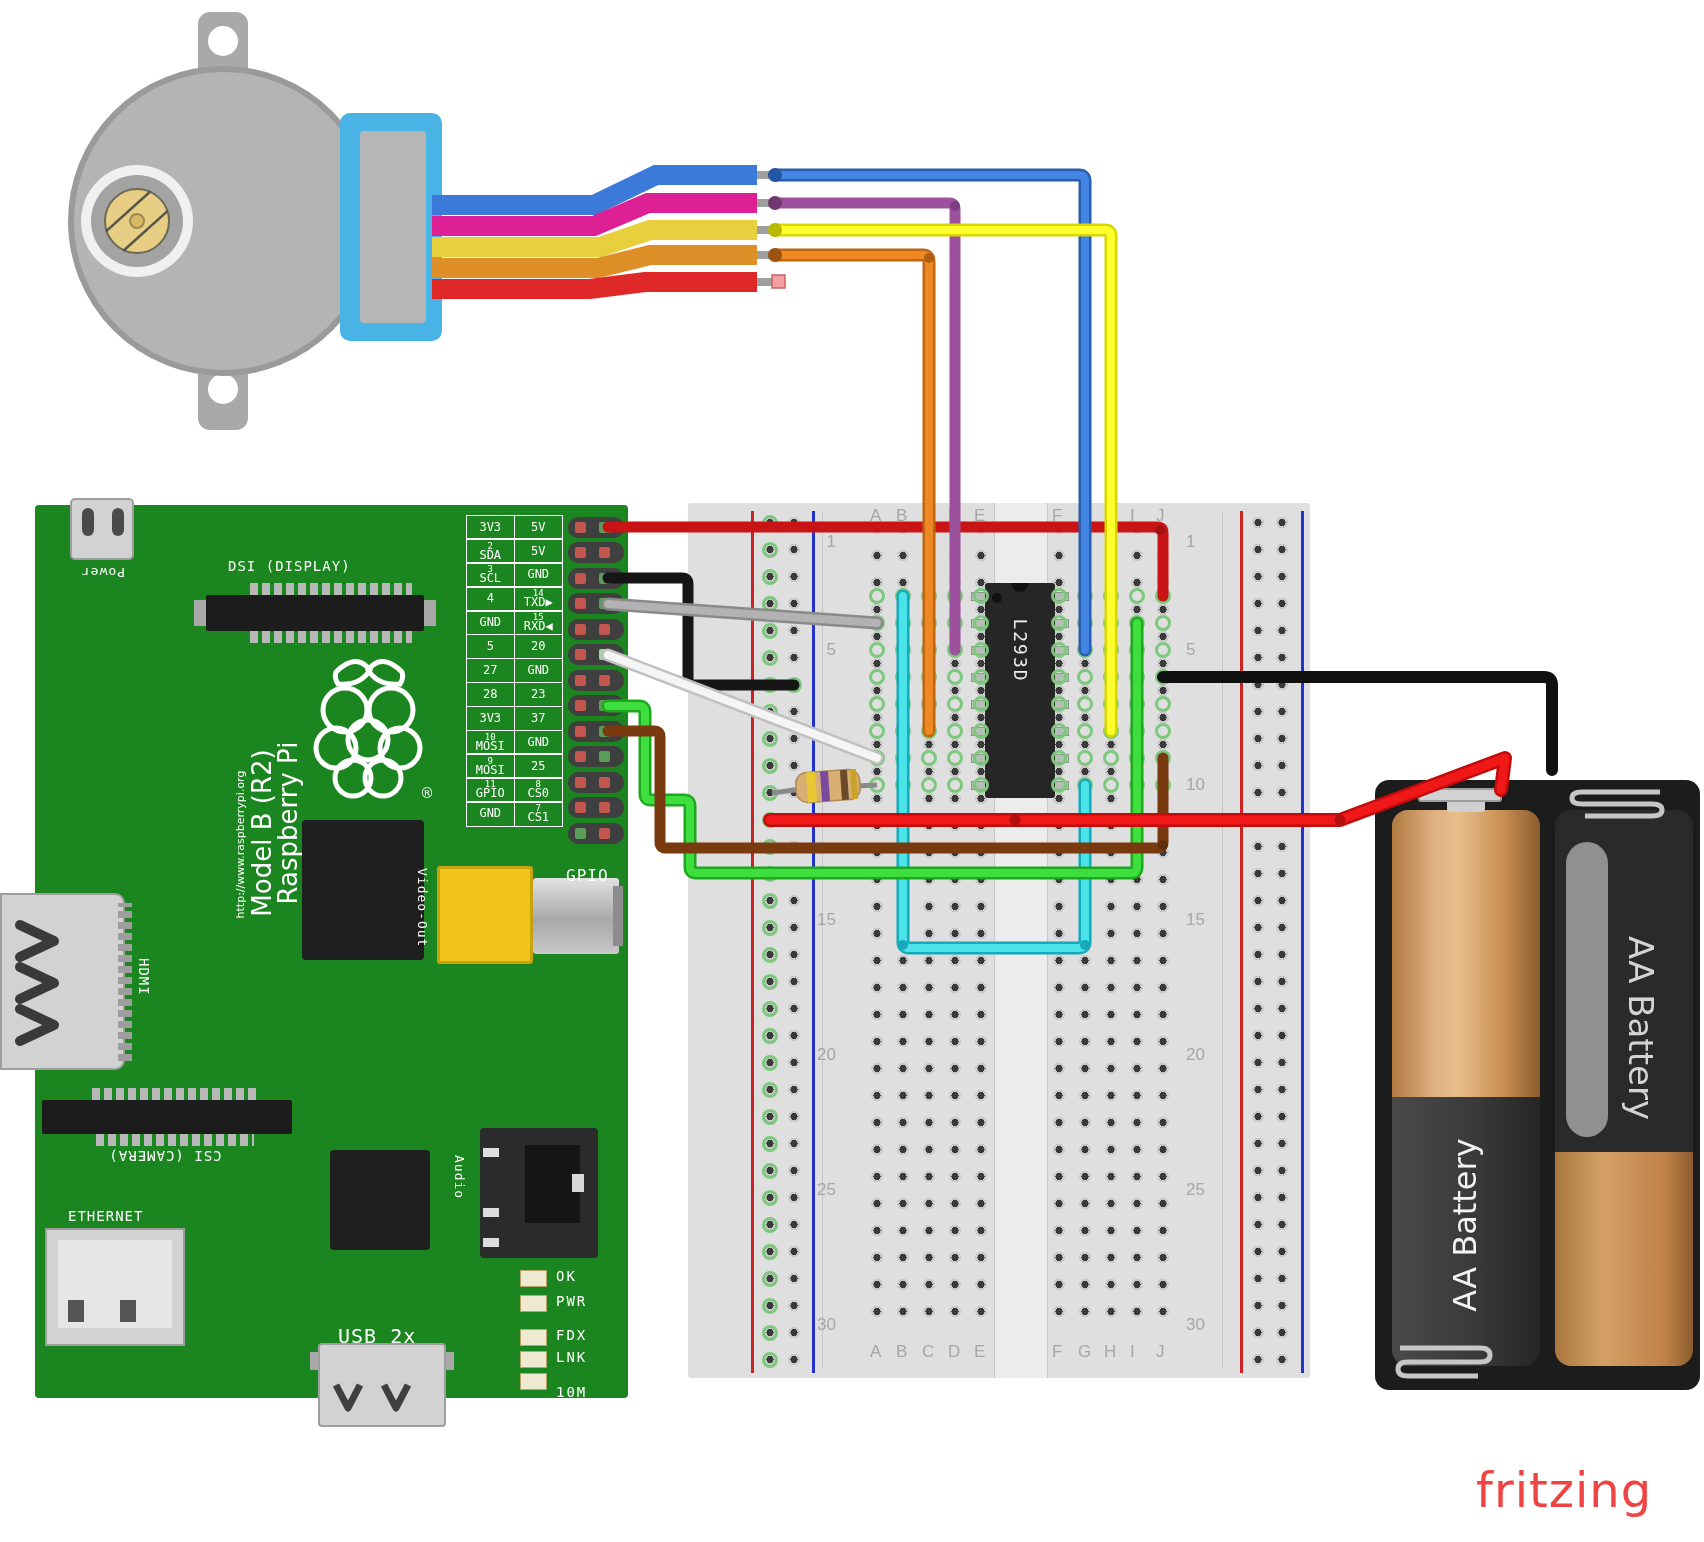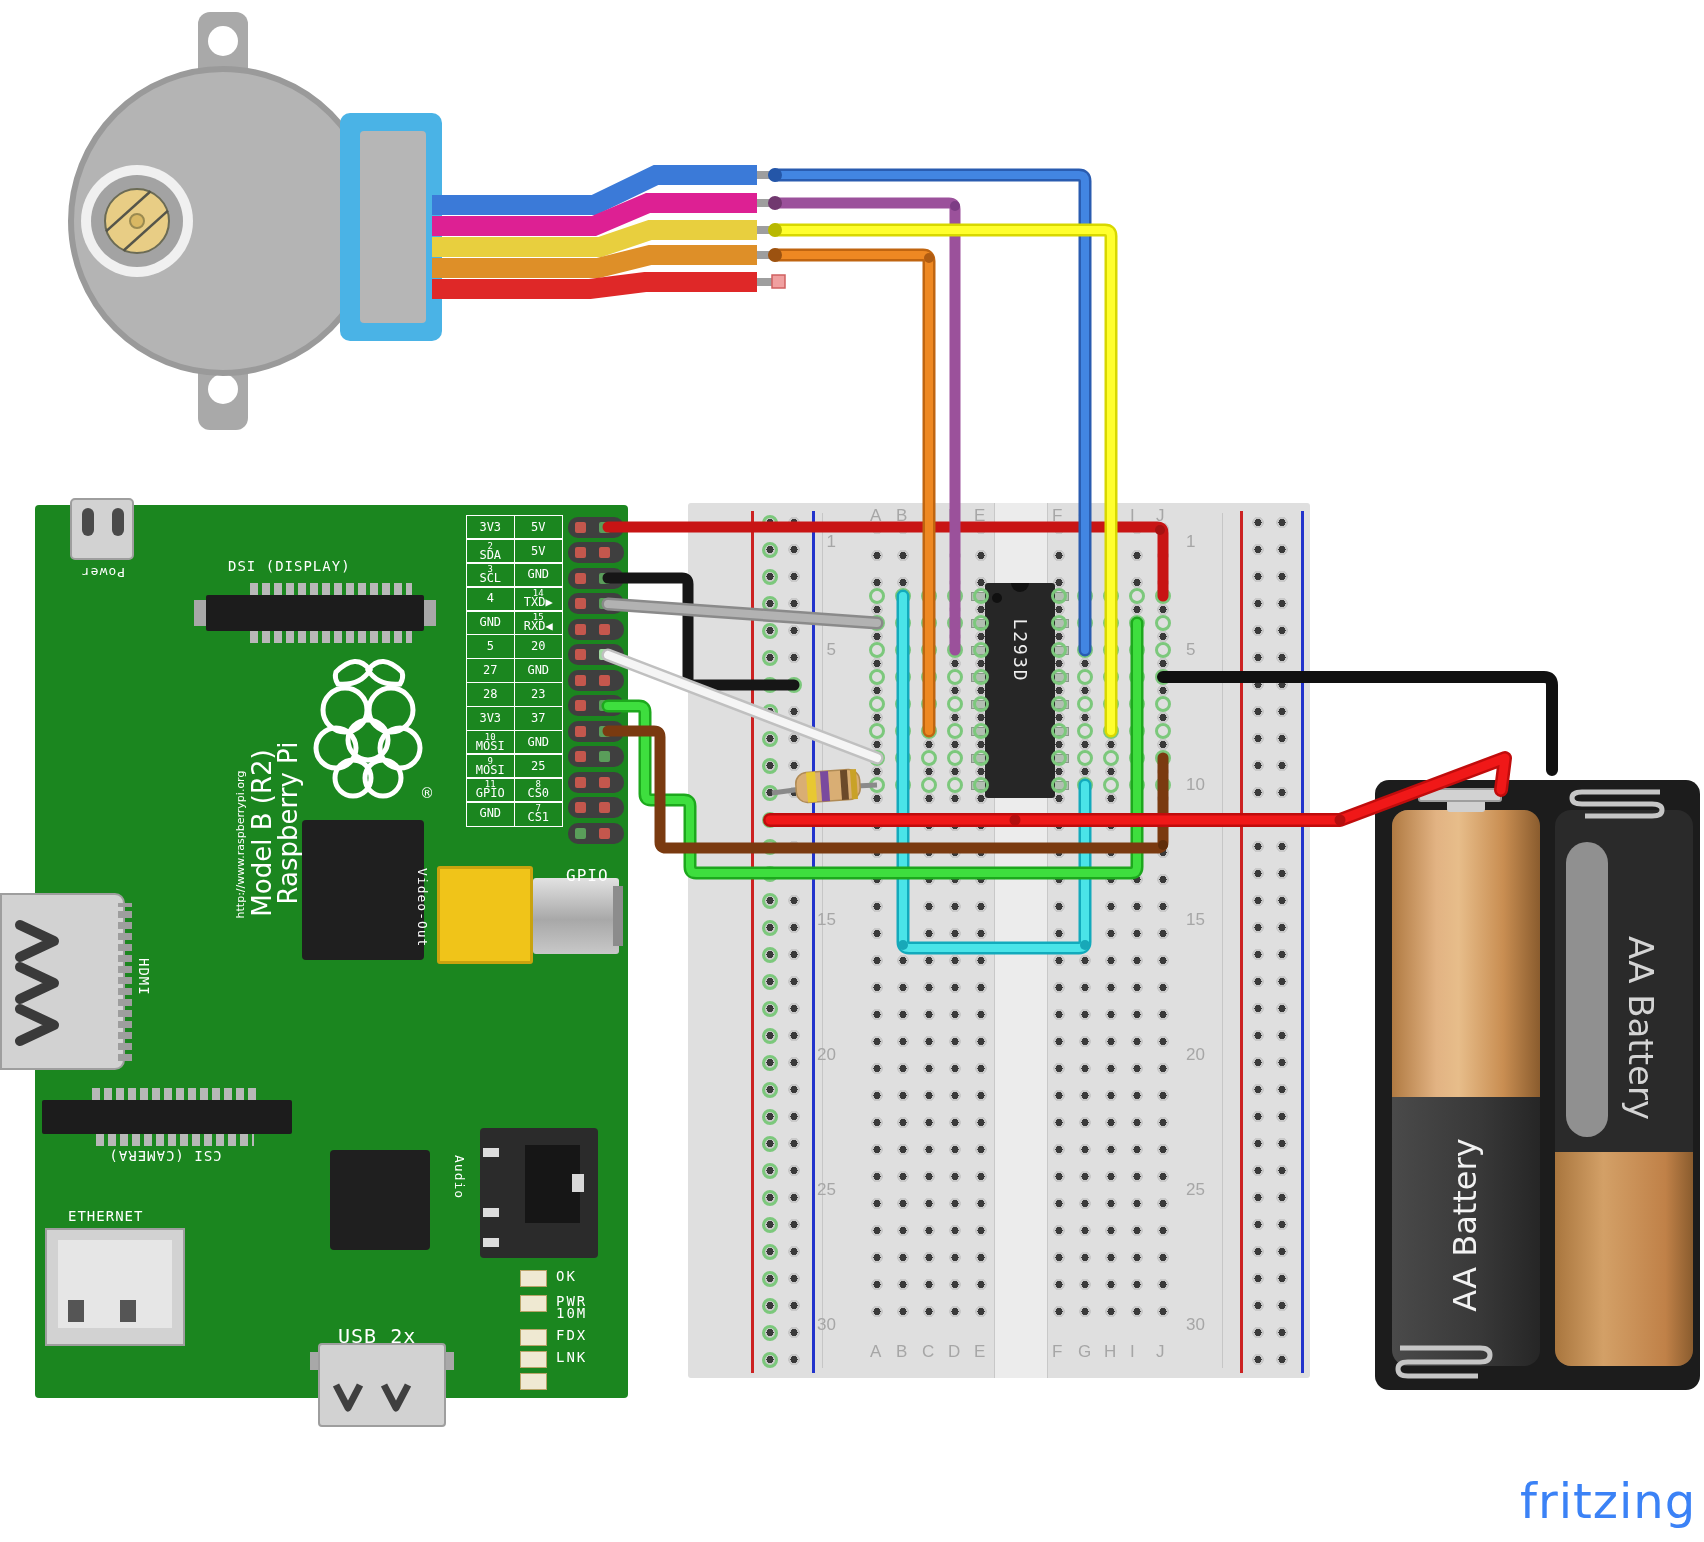--- a/index.html
+++ b/index.html
@@ -61,22 +61,22 @@
   #ic-chip{position:absolute;left:985px;top:583px;width:70px;height:215px;background:#262626;border-radius:3px;}
   .ic-pin{position:absolute;width:16px;height:9px;background:#b2bfb2;border:1px solid #8a988a;box-sizing:border-box;}
   #ic-label{position:absolute;left:960px;top:640px;width:120px;text-align:center;color:#efefef;
             font-family:"DejaVu Sans Mono",monospace;font-size:18px;letter-spacing:2px;transform:rotate(90deg);}
   #ic-notch{position:absolute;left:1011px;top:583px;width:18px;height:9px;border-radius:0 0 9px 9px;background:#111;}
   #ic-dot{position:absolute;left:992px;top:593px;width:10px;height:10px;border-radius:50%;background:#101010;}
   
   #battery-case{position:absolute;left:1375px;top:780px;width:325px;height:610px;background:#1c1c1c;border-radius:14px;}
   .batt-text{position:absolute;color:#f2f2f2;font-family:"DejaVu Sans",sans-serif;white-space:nowrap;text-align:center;}
   
-  #fritzing-logo{position:absolute;left:1520px;top:1462px;font-family:"DejaVu Sans",sans-serif;
-                 font-size:48px;color:#3b82f6;letter-spacing:1px;margin-top:11px;}
+  #fritzing-logo{position:absolute;left:1476px;top:1462px;font-family:"DejaVu Sans",sans-serif;
+                 font-size:48px;color:#ef4444;letter-spacing:1px;}
   
   #wire-svg{position:absolute;left:0;top:0;z-index:10;pointer-events:none;}
 </style>
 </head>
 <body>
 
 <div id="canvas">
 
   <div>
     <div class="motor-tab" style="left:198px;top:12px;"></div>
@@ -158,21 +158,21 @@
   <div id="led-block">
       <div class="led" style="top: 1270px;"></div>
       <div class="led-label" style="top: 1268px;">OK</div>
       <div class="led" style="top: 1295px;"></div>
       <div class="led-label" style="top: 1293px;">PWR</div>
       <div class="led" style="top: 1329px;"></div>
       <div class="led-label" style="top: 1327px;">FDX</div>
       <div class="led" style="top: 1351px;"></div>
       <div class="led-label" style="top: 1349px;">LNK</div>
       <div class="led" style="top: 1373px;"></div>
-      <div class="led-label" style="top: 1305px;">10M</div>
+      <div class="led-label" style="top: 1384px;">10M</div>
     </div>
 
   <div class="silk" style="left:338px;top:1324px;font-size:20px;">USB 2x</div>
   <div class="abs silver" style="left:318px;top:1343px;width:128px;height:84px;border-radius:4px;"></div>
   <div class="graytab" style="left:310px;top:1352px;width:8px;height:18px;"></div>
   <div class="graytab" style="left:446px;top:1352px;width:8px;height:18px;"></div>
 
   <div id="gpio-table">
       <div class="gpio-row" style="">
         <div class="gpio-cell" style="">

